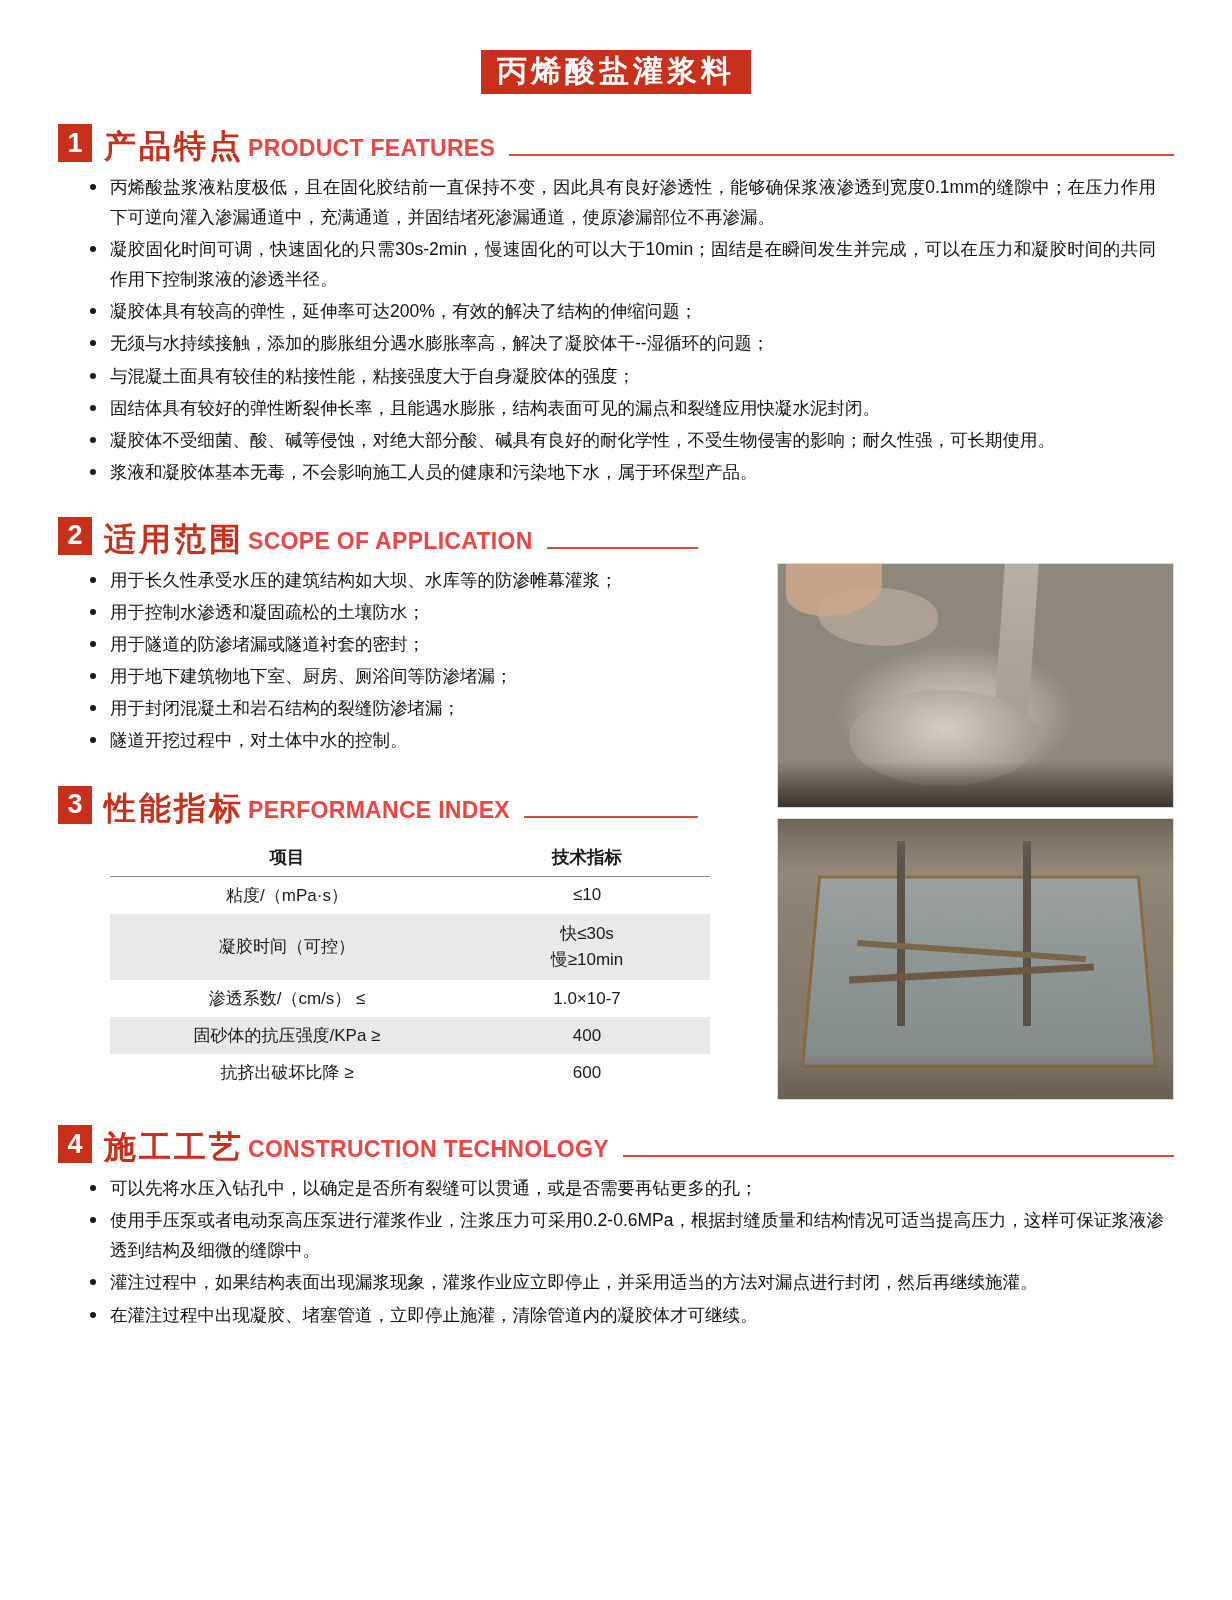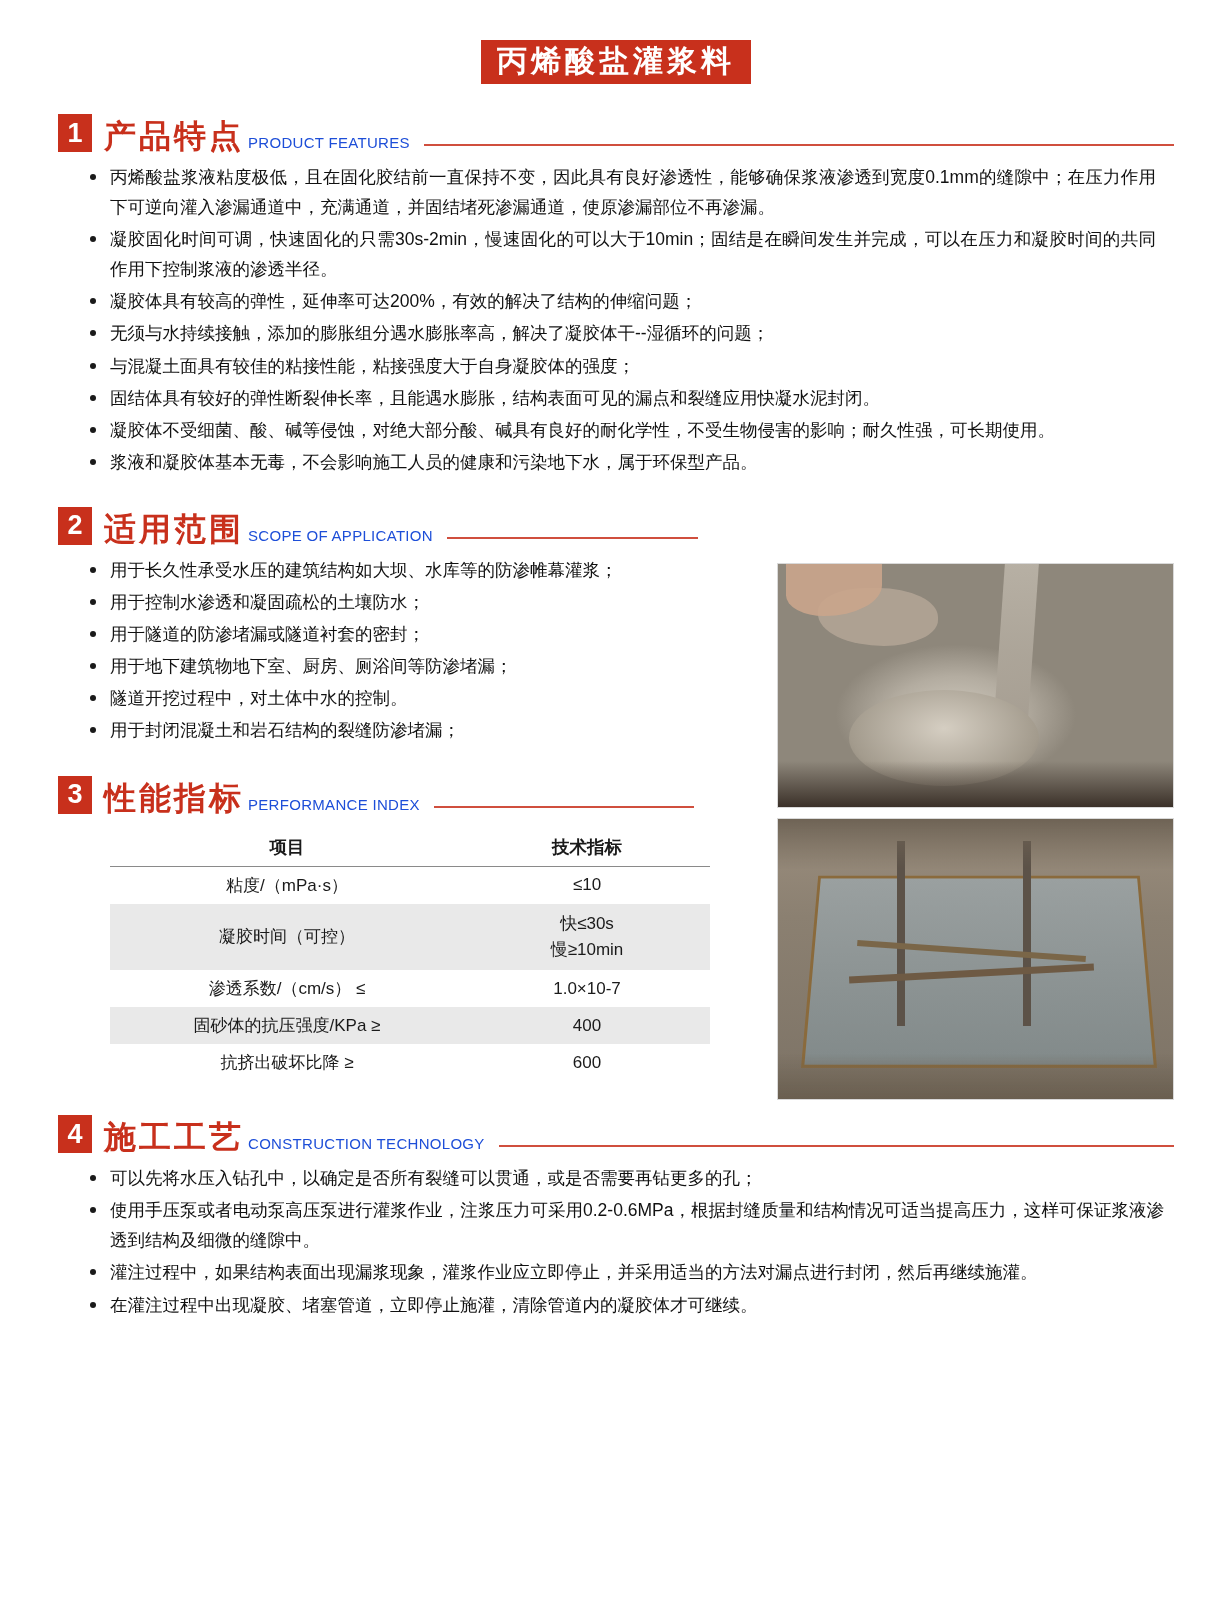--- a/index.html
+++ b/index.html
@@ -13,21 +13,21 @@
     font-family: "Liberation Sans", sans-serif;
     color: #1a1a1a;
     position: relative;
     overflow: hidden;
   }
   .page {
     position: relative;
     width: 1232px;
     height: 1600px;
     box-sizing: border-box;
-    padding: 4px 58px;
+    padding: 14px 58px;
   }
 
   
   .title-wrap {
     text-align: center;
     padding-top: 36px;
   }
   .doc-title {
     display: inline-block;
     background: #c8301c;
@@ -61,23 +61,23 @@
   }
   .sec-cn {
     color: #c8301c;
     font-size: 32px;
     font-weight: bold;
     letter-spacing: 3px;
     line-height: 1;
     margin-right: 4px;
   }
   .sec-en {
-    color: #1d4ed8;
-    font-size: 15px;
-    font-weight: normal;
+    color: #ef4444;
+    font-size: 23px;
+    font-weight: bold;
     letter-spacing: 0.3px;
     line-height: 1;
     padding-bottom: 2px;
     white-space: nowrap;
   }
   .sec-rule {
     flex: 1 1 auto;
     height: 2px;
     background: #c8301c;
     margin-left: 14px;
@@ -199,22 +199,22 @@
       <div class="sec-num">2</div>
       <div class="sec-cn">适用范围</div>
       <div class="sec-en">SCOPE OF APPLICATION</div>
       <div class="sec-rule short"></div>
     </div>
     <ul class="bullets">
       <li>用于长久性承受水压的建筑结构如大坝、水库等的防渗帷幕灌浆；</li>
       <li>用于控制水渗透和凝固疏松的土壤防水；</li>
       <li>用于隧道的防渗堵漏或隧道衬套的密封；</li>
       <li>用于地下建筑物地下室、厨房、厕浴间等防渗堵漏；</li>
+      <li>用于封闭混凝土和岩石结构的裂缝防渗堵漏；</li>
       <li>隧道开挖过程中，对土体中水的控制。</li>
-      <li>用于封闭混凝土和岩石结构的裂缝防渗堵漏；</li>
     </ul>
   </div>
 
   <div class="col-left">
     <div class="section-head">
       <div class="sec-num">3</div>
       <div class="sec-cn">性能指标</div>
       <div class="sec-en">PERFORMANCE INDEX</div>
       <div class="sec-rule short"></div>
     </div>

